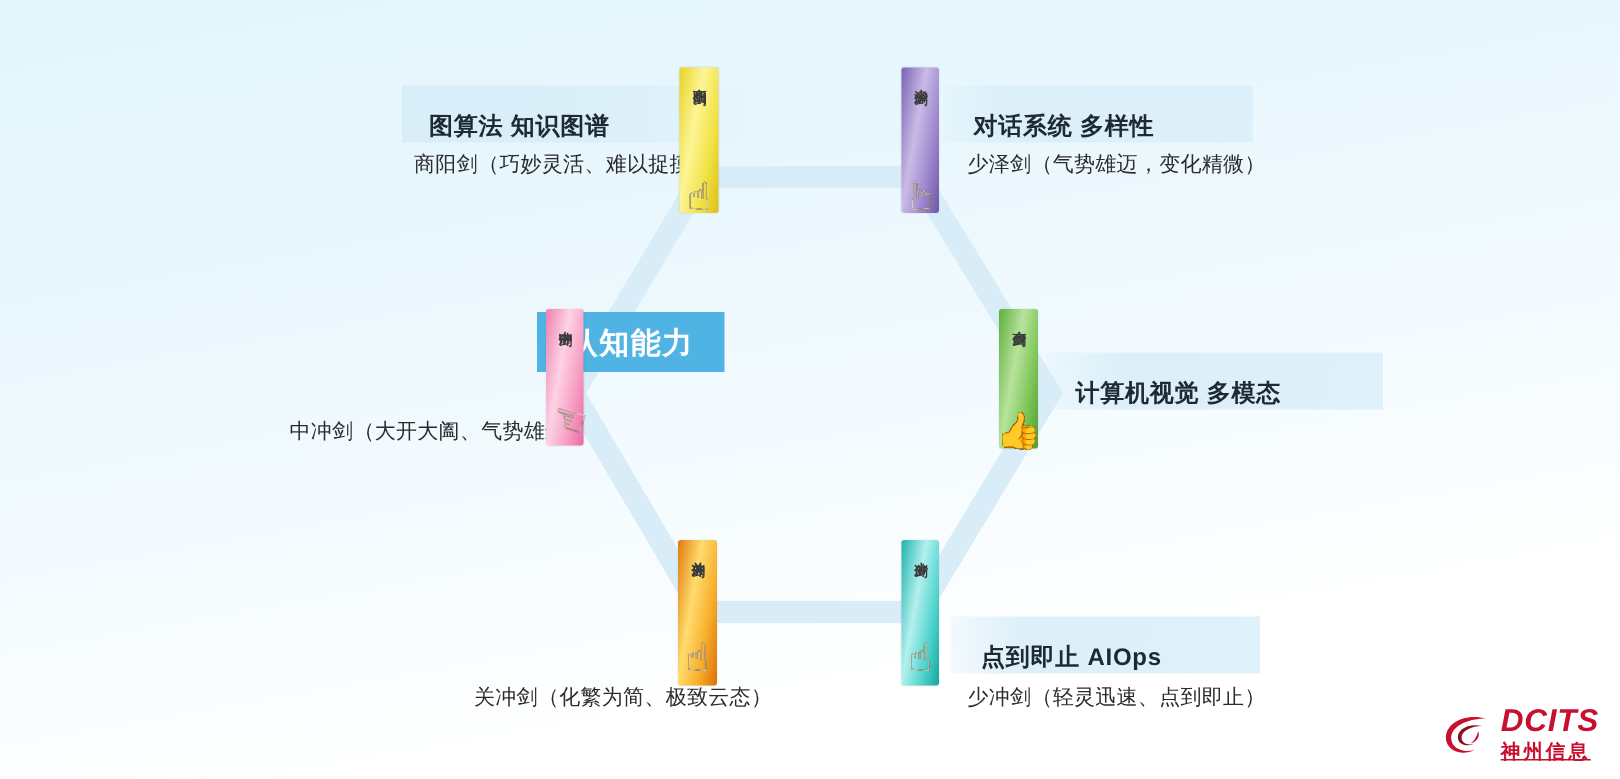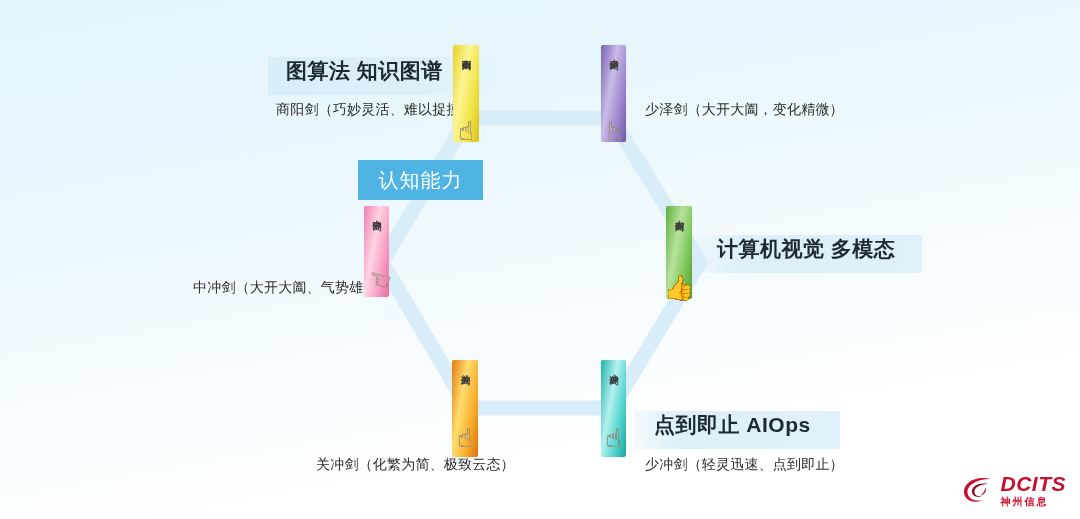--- a/index.html
+++ b/index.html
@@ -36,53 +36,54 @@
     font-size:26px;line-height:26px;
     color:#f6e3c4;
     text-shadow:0 0 0 #000;
     filter:drop-shadow(0 0 .5px rgba(0,0,0,.5));
   }
   .hand.side{transform:translateX(-30%) rotate(-72deg);bottom:4px;}
 
   
   .plate{
     position:absolute;
-    display:flex;align-items:flex-start;
+    display:flex;align-items:flex-end;
     height:38px;
-    font-size:21px;font-weight:700;color:#1d2a33;
+    font-size:16px;font-weight:700;color:#1d2a33;
     letter-spacing:.5px;
     white-space:nowrap;
   }
   .plate.l{justify-content:flex-start;padding-left:18px;
     background:linear-gradient(90deg,rgba(215,237,248,.95) 0%,rgba(219,239,249,.95) 62%,rgba(231,245,251,.4) 100%);}
   .plate.r{justify-content:flex-start;padding-left:20px;
     background:linear-gradient(90deg,rgba(213,236,248,.25) 0%,rgba(219,239,249,.95) 22%,rgba(221,240,250,.95) 100%);}
 
   .sub{
     position:absolute;
     font-size:14px;color:#2b2b2b;white-space:nowrap;letter-spacing:.2px;
   }
 
   
   .chip{
     position:absolute;
     display:flex;align-items:center;justify-content:center;
     background:#4fb4e4;
     color:#ffffff;
-    font-size:20px;font-weight:400;letter-spacing:1px;
+    font-size:20px;font-weight:700;letter-spacing:1px;
     white-space:nowrap;
+    margin-top:48px;
   }
 
   
   #logo{position:absolute;right:14px;bottom:12px;display:flex;align-items:flex-end;gap:6px;}
   #logo .swoosh{width:34px;height:34px;position:relative;}
   #logo .swoosh svg{display:block;}
   #logo .ltext{display:flex;flex-direction:column;line-height:1;}
   #logo .lmain{font-size:21px;font-weight:700;color:#c8102e;letter-spacing:.5px;font-style:italic;}
-  #logo .lsub{font-size:10px;font-weight:700;color:#c8102e;letter-spacing:2px;margin-top:3px;}
+  #logo .lsub{font-size:13px;font-weight:700;color:#c8102e;letter-spacing:2px;margin-top:3px;text-decoration:underline;}
 </style>
 </head>
 <body>
 
 <div id="stage">
 
   <svg class="hexring" viewBox="0 0 1080 519">
     <polygon points="468,118 612,118 700,262 612,408 468,408 382,262" fill="none" stroke="#d9edf8" stroke-width="15" stroke-linejoin="miter"></polygon>
   </svg>
 
@@ -96,22 +97,25 @@
               background:linear-gradient(100deg,#e8d225 0%,#fdf596 38%,#f2e245 70%,#d9c118 100%);">
     <span class="vtext">商阳剑</span>
     <span class="hand">☝</span>
   </div>
 
   <div class="sword" style="left:601px;top:45px;width:25px;height:97px;
               background:linear-gradient(100deg,#7a61b4 0%,#c9bbe6 40%,#9d86cd 72%,#6e56a8 100%);">
     <span class="vtext">少泽剑</span>
     <span class="hand" style="transform:translateX(-50%) scaleX(-1);">☝</span>
   </div>
+  <div class="plate r" style="left:629px;top:57px;width:186px;">
+    <span>对话系统 多样性</span>
+  </div>
   <div class="sub" style="left:645px;top:101px;">
-    <span>少泽剑（大开大阖，变化精微）</span>
+    <span>少泽剑（气势雄迈，变化精微）</span>
   </div>
 
   <div class="chip" style="left:358px;top:160px;width:125px;height:40px;">
     <span>认知能力</span>
   </div>
 
   <div class="sub" style="left:193px;top:279px;">
     <span>中冲剑（大开大阖、气势雄迈）</span>
   </div>
   <div class="sword" style="left:364px;top:206px;width:25px;height:91px;

